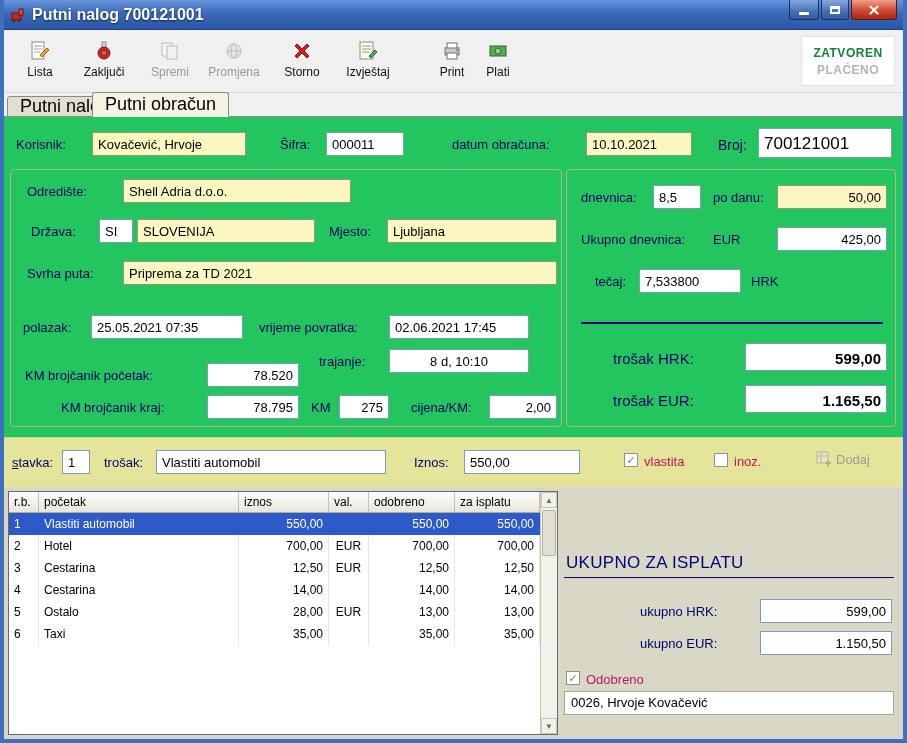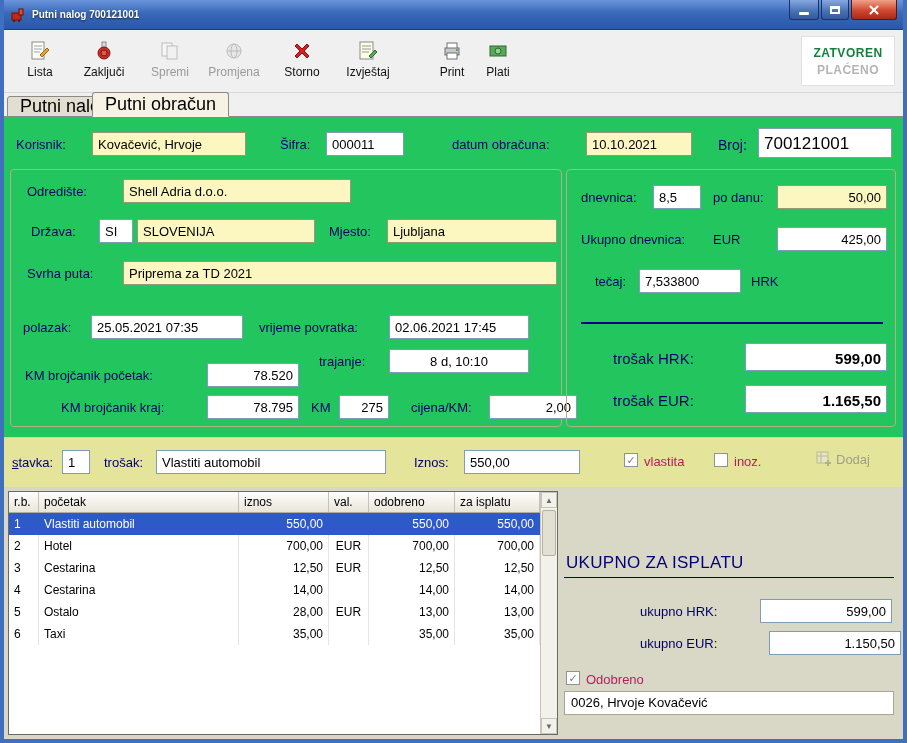--- a/index.html
+++ b/index.html
@@ -4,21 +4,21 @@
 <style>
   * { margin:0; padding:0; box-sizing:border-box; }
   html,body { background:#777; font-family:"Liberation Sans", sans-serif; }
   .window { position:relative; width:907px; height:743px; background:#ece584;
             border-left:4px solid #3f6fbf; border-right:4px solid #3f6fbf; border-bottom:4px solid #3f6fbf; overflow:hidden; }
 
   
   .titlebar { position:absolute; top:0; left:0; right:0; height:30px;
     background:linear-gradient(#6a95dc 0%, #3a69ba 45%, #2a57a8 100%);
     display:flex; align-items:center; padding:0 6px; border-bottom:1px solid #1e3f7e; }
-  .titletext { color:#fff; font-size:10px; font-weight:bold; margin-left:6px; text-shadow:0 1px 2px #123; }
+  .titletext { color:#fff; font-size:16px; font-weight:bold; margin-left:6px; text-shadow:0 1px 2px #123; }
   .winbtns { position:absolute; right:6px; top:0; display:flex; gap:2px; }
   .wbtn { height:20px; border:1px solid #16336e; border-radius:0 0 3px 3px; border-top:none;
     background:linear-gradient(#86a8e0,#4670b4 60%,#35599a); display:flex; align-items:center; justify-content:center; cursor:default; }
   .wbtn.min { width:30px; } .wbtn.max { width:28px; }
   .wbtn.close { width:46px; background:linear-gradient(#f0a088,#d04830 55%,#a82a1a); border-color:#5e150c; }
   .g-min { width:10px; height:3px; background:#fff; margin-top:8px; border-radius:1px; }
   .g-max { width:10px; height:8px; border:2px solid #fff; border-top-width:3px; }
   .g-x { position:relative; width:12px; height:12px; }
   .g-x::before,.g-x::after { content:""; position:absolute; left:0; top:5px; width:12px; height:2px; background:#fff; border-radius:1px; }
   .g-x::before { transform:rotate(45deg);} .g-x::after { transform:rotate(-45deg);}
@@ -218,21 +218,21 @@
       <input class="inp center" style="left: 378px; top: 179px; width: 140px;" value="8 d, 10:10">
 
       <span class="lbl" style="left:14px; top:198px">KM brojčanik početak:</span>
       <input class="inp right" style="left: 196px; top: 193px; width: 92px;" value="78.520">
 
       <span class="lbl" style="left:50px; top:230px">KM brojčanik kraj:</span>
       <input class="inp right" style="left: 196px; top: 225px; width: 92px;" value="78.795">
       <span class="lbl" style="left:300px; top:230px">KM</span>
       <input class="inp right" style="left: 328px; top: 225px; width: 50px;" value="275">
       <span class="lbl" style="left:400px; top:230px">cijena/KM:</span>
-      <input class="inp right" style="left: 478px; top: 225px; width: 88px;" value="2,00">
+      <input class="inp right" style="left: 478px; top: 225px; width: 68px;" value="2,00">
     </div>
 
     <div class="gbox" style="left:562px; top:52px; width:330px; height:258px">
       <span class="lbl" style="left:14px; top:20px">dnevnica:</span>
       <input class="inp" style="left: 86px; top: 15px; width: 48px;" value="8,5">
       <span class="lbl" style="left:146px; top:20px">po danu:</span>
       <input class="inp pale right" style="left: 210px; top: 15px; width: 110px; padding-left: 44px;" value="50,00">
 
       <span class="lbl" style="left:14px; top:62px">Ukupno dnevnica:</span>
       <span class="lbl" style="left:146px; top:62px">EUR</span>
@@ -342,20 +342,20 @@
           </div>
       </div>
     </div>
 
     <span class="totitle" style="left:562px; top:66px">UKUPNO ZA ISPLATU</span>
     <div class="navyline" style="left:560px; top:90px; width:330px; height:1px"></div>
 
     <span class="lbl" style="left:636px; top:117px">ukupno HRK:</span>
     <input class="inp right" style="left: 756px; top: 112px; width: 132px;" value="599,00">
     <span class="lbl" style="left:636px; top:149px">ukupno EUR:</span>
-    <input class="inp right" style="left: 756px; top: 144px; width: 132px; margin-left: 9px;" value="1.150,50">
+    <input class="inp right" style="left: 756px; top: 144px; width: 132px;" value="1.150,50">
 
     <span class="cb" style="left:562px; top:184px"><span>✓</span></span>
     <span class="graylbl" style="left:582px; top:185px">Odobreno</span>
     <div class="appr">0026, Hrvoje Kovačević</div>
   </div>
 
 </div>
 
 </body></html>

